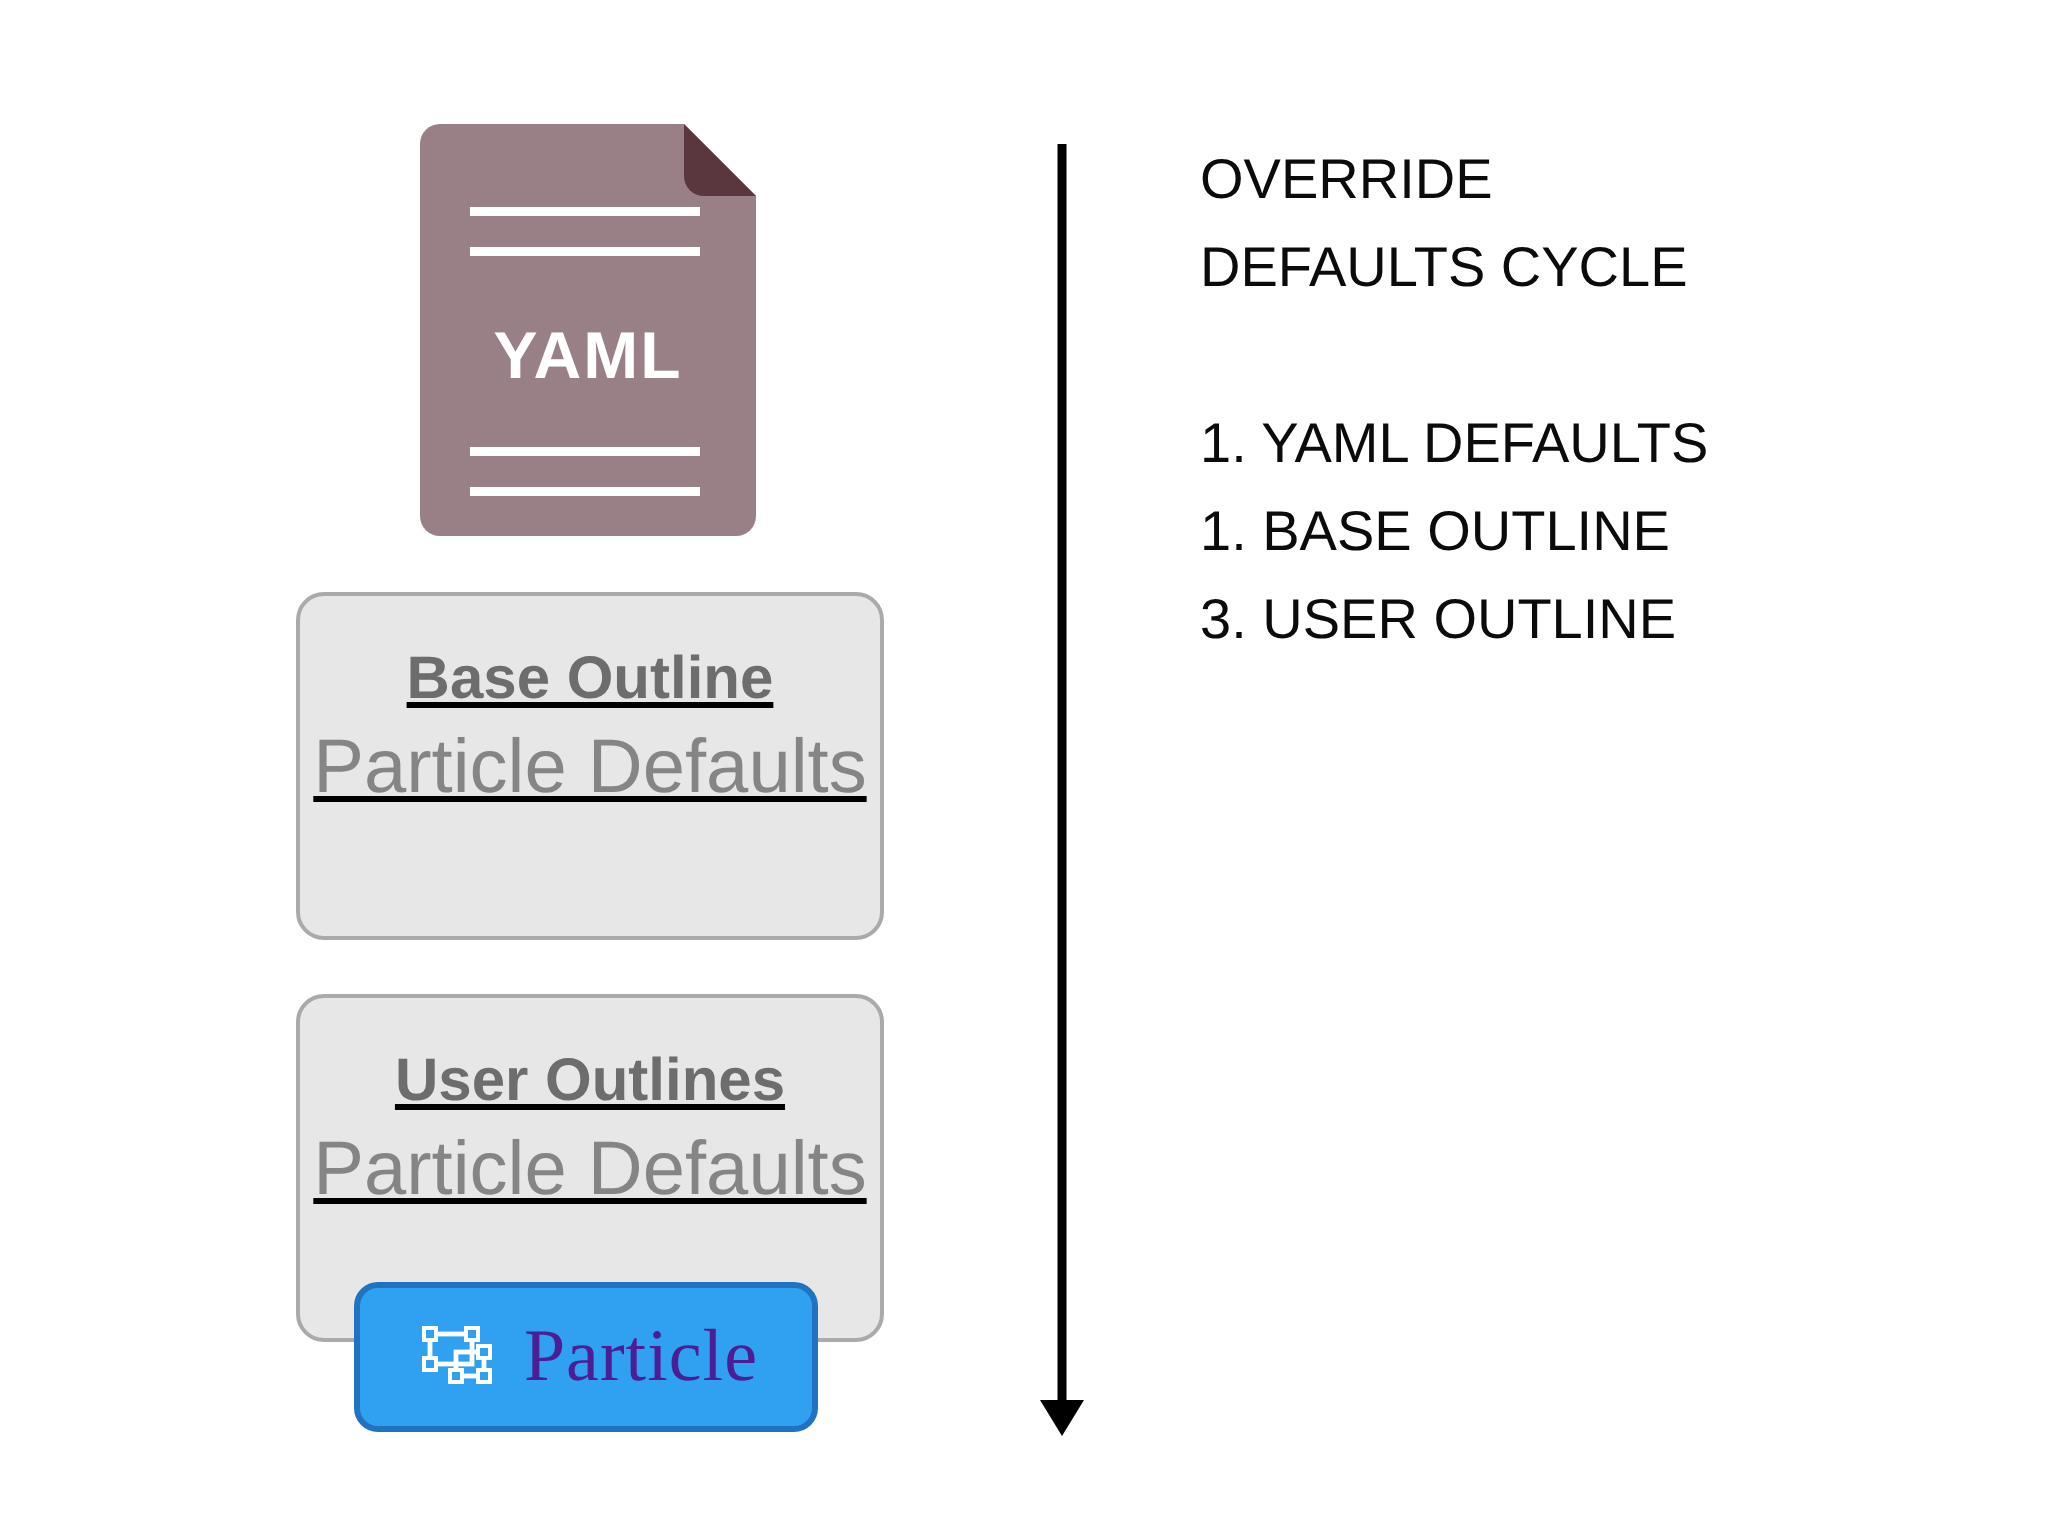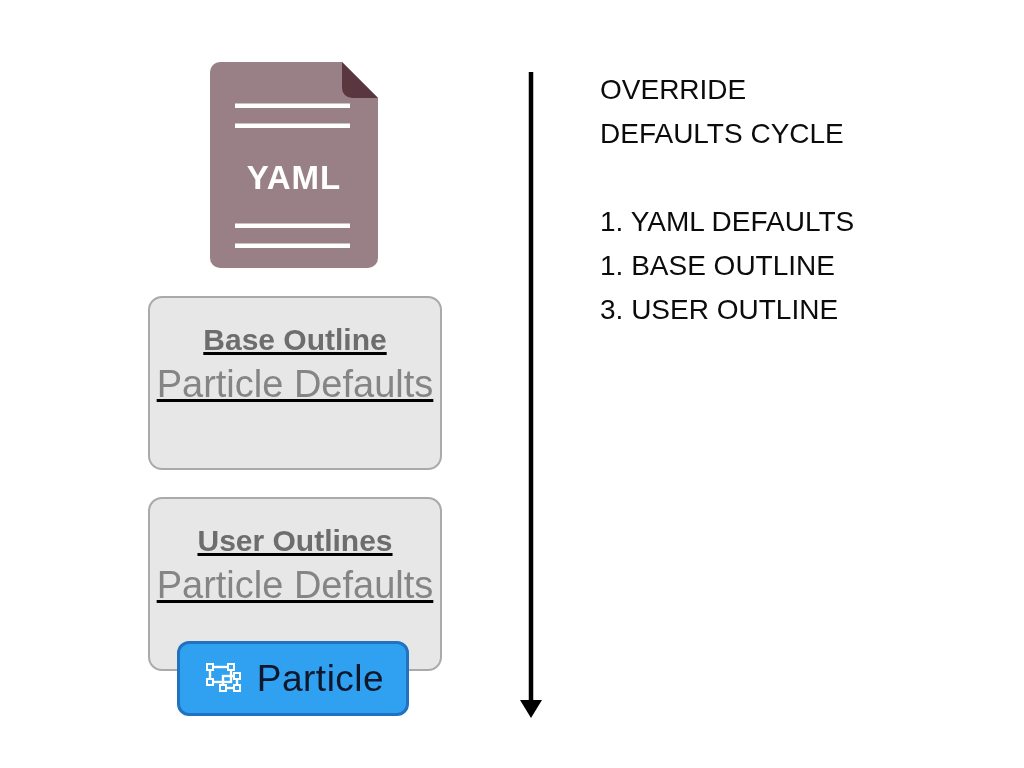--- a/index.html
+++ b/index.html
@@ -64,24 +64,25 @@
     box-sizing: border-box;
     background: #30a0f1;
     border: 3px solid #2272c2;
     border-radius: 12px;
     display: flex;
     align-items: center;
     justify-content: center;
     gap: 13px;
   }
   .particle-button .btn-label {
-    color: #0f172a;
+    color: #4c1d95;
     font-size: 37px;
     font-weight: normal;
     letter-spacing: 0.5px;
+    font-family: Liberation Serif, serif;
   }
 
   
   .down-arrow {
     position: absolute;
     left: 515px;
     top: 72px;
     width: 32px;
     height: 648px;
   }

